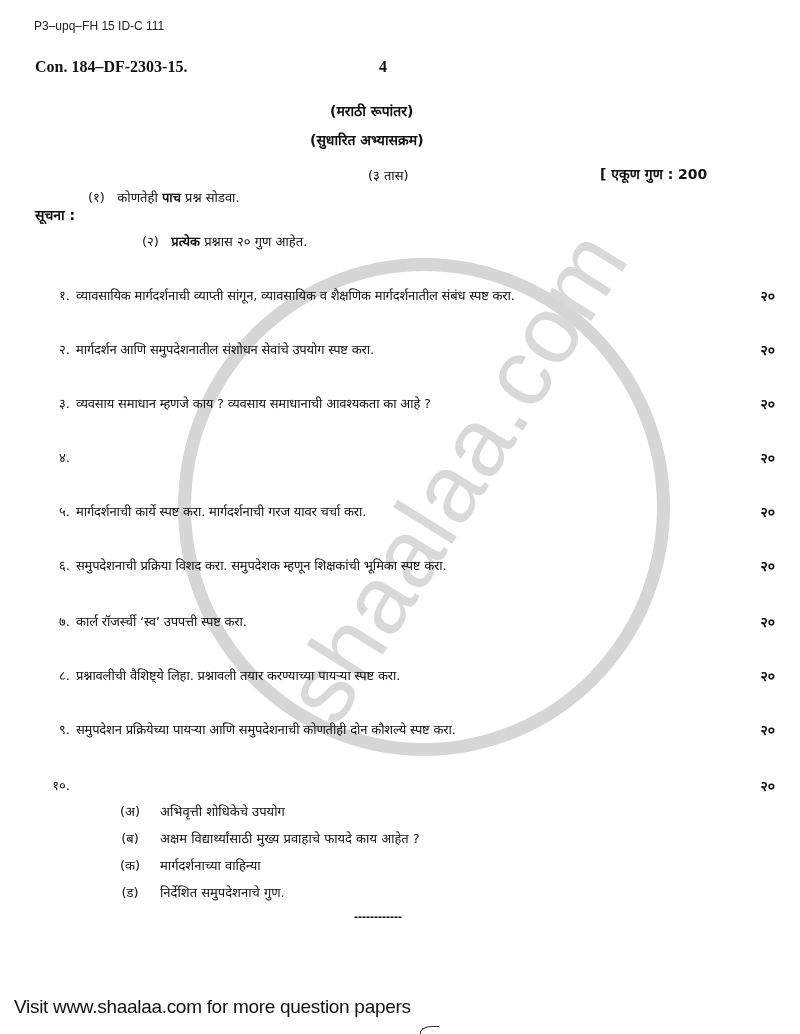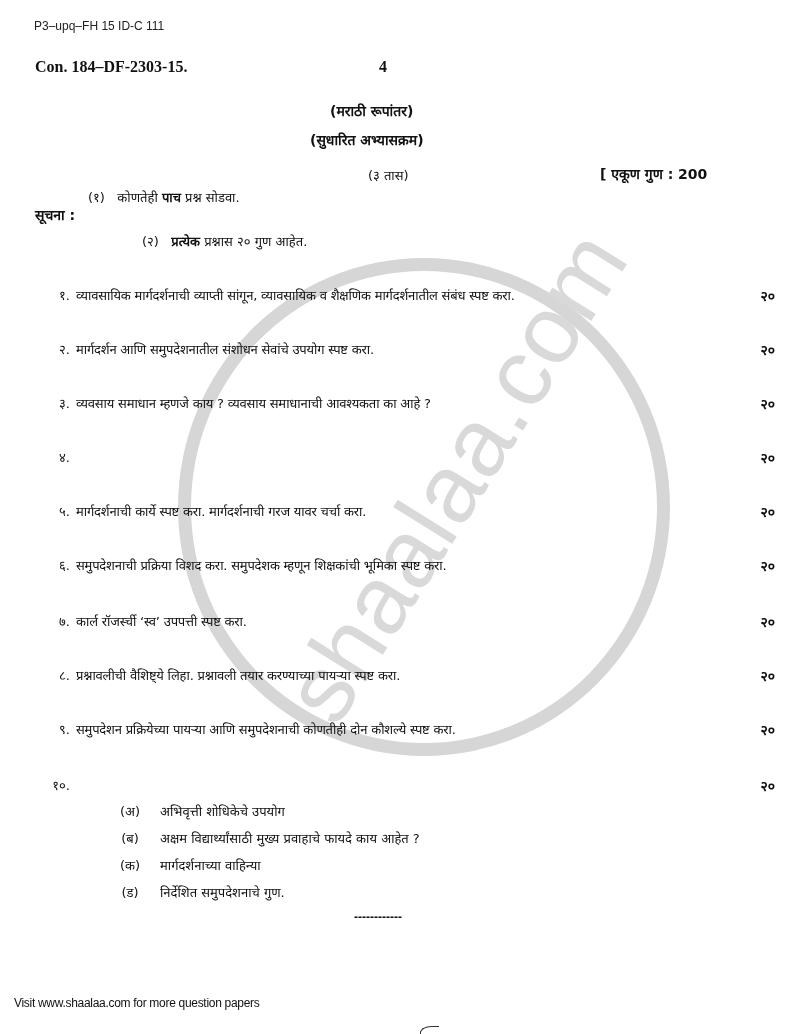--- a/index.html
+++ b/index.html
@@ -101,21 +101,21 @@
     .end-rule {
       left: 354px; top: 910px;
       font-family: "Liberation Sans", sans-serif;
       font-size: 12px;
       font-weight: bold;
       letter-spacing: 0px;
     }
     .footer-link {
       left: 14px; top: 996px;
       font-family: "Liberation Sans", sans-serif;
-      font-size: 12px;
+      font-size: 19px;
       color: #111;
       letter-spacing: -0.3px;
     }
     .scribble {
       left: 420px; top: 1026px;
       width: 18px; height: 10px;
       border-top: 1.5px solid #333;
       border-left: 1.5px solid #333;
       border-radius: 60% 0 0 0;
     }

